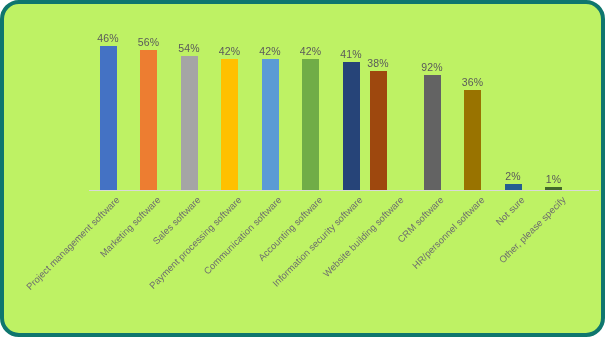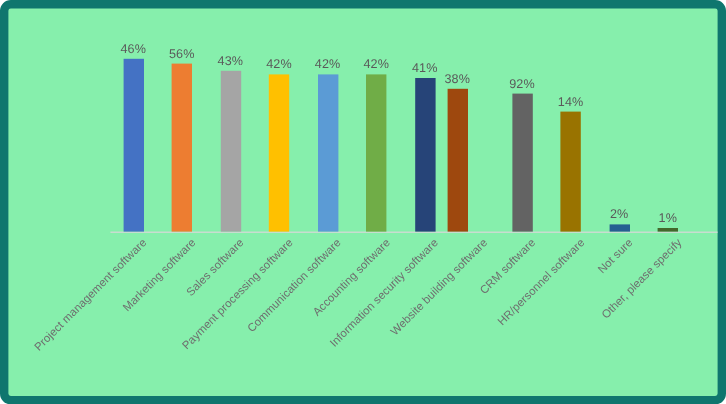--- a/index.html
+++ b/index.html
@@ -8,23 +8,23 @@
     background: #ffffff;
   }
   body {
     font-family: "Liberation Sans", sans-serif;
   }
   #chart-card {
     position: relative;
     width: 605px;
     height: 337px;
     box-sizing: border-box;
-    background: #86efac;
-    border: 7px solid #0f766e;
-    border-radius: 9px;
+    background: #bef264;
+    border: 4px solid #0f766e;
+    border-radius: 19px;
     overflow: hidden;
   }
   #plot-area {
     position: absolute;
     left: 0;
     top: 0;
     width: 605px;
     height: 337px;
   }
   #axis-line {
@@ -79,21 +79,21 @@
     <div id="bars">
         <div class="bar-group" style="left: 85px;">
           <span class="bar-value">46%</span>
           <span class="bar" style="height: 144px; background: rgb(68, 114, 196);"></span>
         </div>
         <div class="bar-group" style="left: 125.5px;">
           <span class="bar-value">56%</span>
           <span class="bar" style="height: 140px; background: rgb(237, 125, 49);"></span>
         </div>
         <div class="bar-group" style="left: 166px;">
-          <span class="bar-value">43%</span>
+          <span class="bar-value">54%</span>
           <span class="bar" style="height: 134px; background: rgb(165, 165, 165);"></span>
         </div>
         <div class="bar-group" style="left: 206.5px;">
           <span class="bar-value">42%</span>
           <span class="bar" style="height: 131px; background: rgb(255, 192, 0);"></span>
         </div>
         <div class="bar-group" style="left: 247px;">
           <span class="bar-value">42%</span>
           <span class="bar" style="height: 131px; background: rgb(91, 155, 213);"></span>
         </div>
@@ -107,21 +107,21 @@
         </div>
         <div class="bar-group" style="left: 355px; margin-top: 48px;">
           <span class="bar-value">38%</span>
           <span class="bar" style="height: 119px; background: rgb(158, 72, 14);"></span>
         </div>
         <div class="bar-group" style="left: 409px;">
           <span class="bar-value">92%</span>
           <span class="bar" style="height: 115px; background: rgb(99, 99, 99);"></span>
         </div>
         <div class="bar-group" style="left: 449.5px;">
-          <span class="bar-value">14%</span>
+          <span class="bar-value">36%</span>
           <span class="bar" style="height: 100px; background: rgb(153, 115, 0);"></span>
         </div>
         <div class="bar-group" style="left: 490px;">
           <span class="bar-value">2%</span>
           <span class="bar" style="height: 6px; background: rgb(37, 94, 145);"></span>
         </div>
         <div class="bar-group" style="left: 530.5px;">
           <span class="bar-value">1%</span>
           <span class="bar" style="height: 3px; background: rgb(67, 104, 43);"></span>
         </div>

